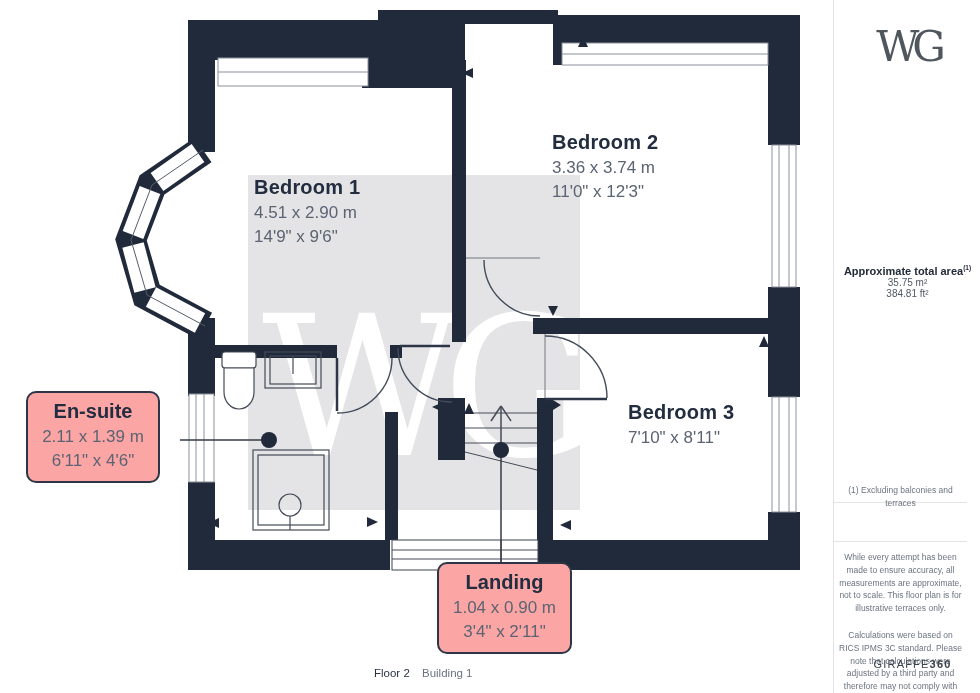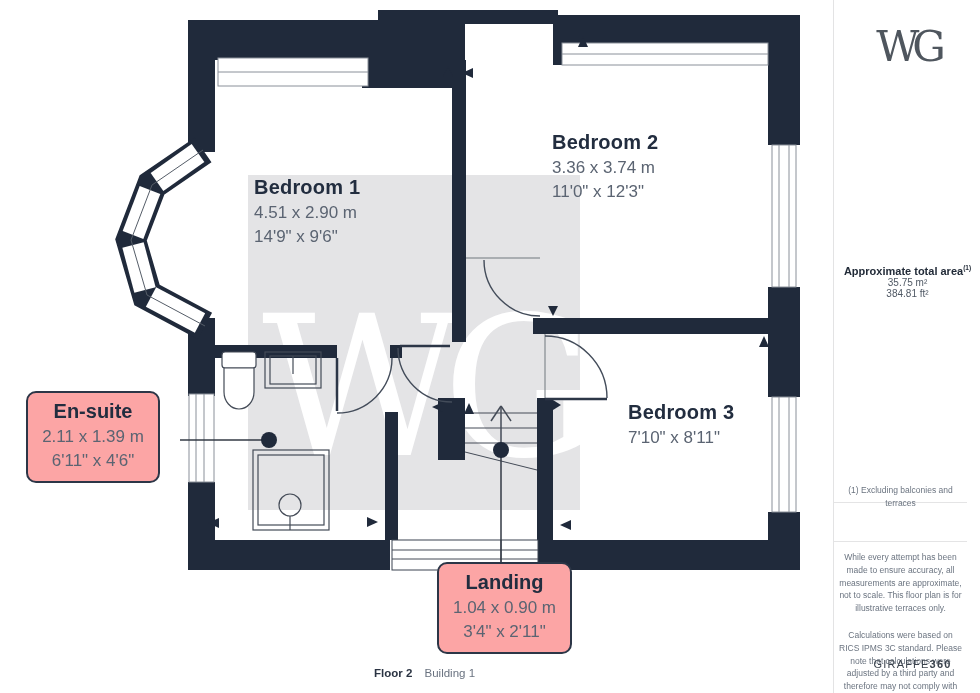--- a/index.html
+++ b/index.html
@@ -13,21 +13,21 @@
   .room-label .rdim{font-size:17px;color:#5b6472;margin-top:3px;line-height:1.25;}
 
   
   .callout{position:absolute;background:#fca5a5;border:2px solid #2c3647;border-radius:10px;
            padding:7px 0 9px;text-align:center;}
   .callout .rname{font-size:20px;font-weight:bold;color:#222d3f;}
   .callout .rdim{font-size:17px;color:#5b6472;margin-top:3px;line-height:1.25;}
 
   
   .caption{position:absolute;left:374px;top:667px;font-size:11.5px;}
-  .caption .cap-floor{font-weight:bold;color:#2a3342;margin-top:16px;}
+  .caption .cap-floor{font-weight:normal;color:#2a3342;margin-top:16px;}
   .caption .cap-building{color:#6a7380;margin-left:9px;}
 
   
   .sidebar{position:absolute;left:833px;top:0;width:147px;height:693px;background:#fff;
            border-left:1px solid #e3e3e4;}
   .sb-logo{position:absolute;top:22px;left:0;width:100%;text-align:center;
            font-family:"DejaVu Serif",serif;font-size:42px;color:#4f565e;
            letter-spacing:-7px;}
   .sb-area{position:absolute;top:264px;left:0;width:100%;text-align:center;}
   .sb-area-title{font-size:11px;font-weight:bold;color:#222b38;}

